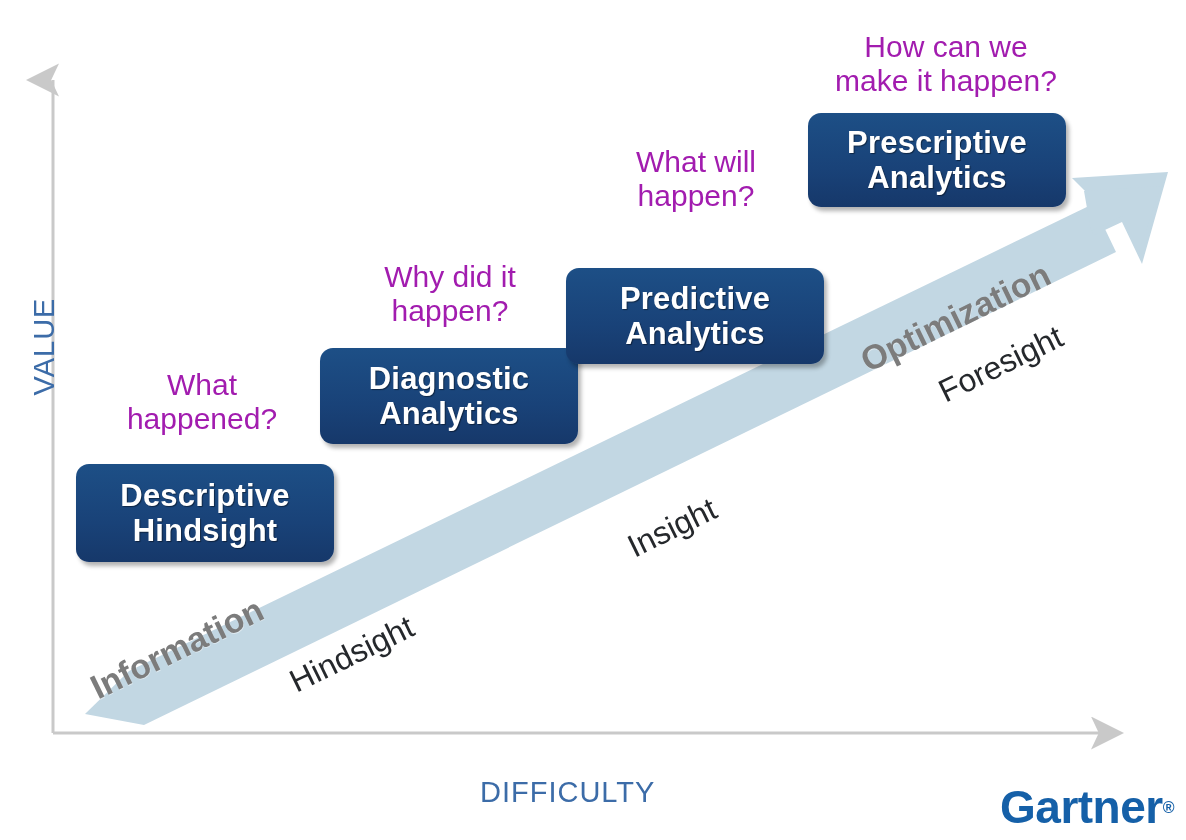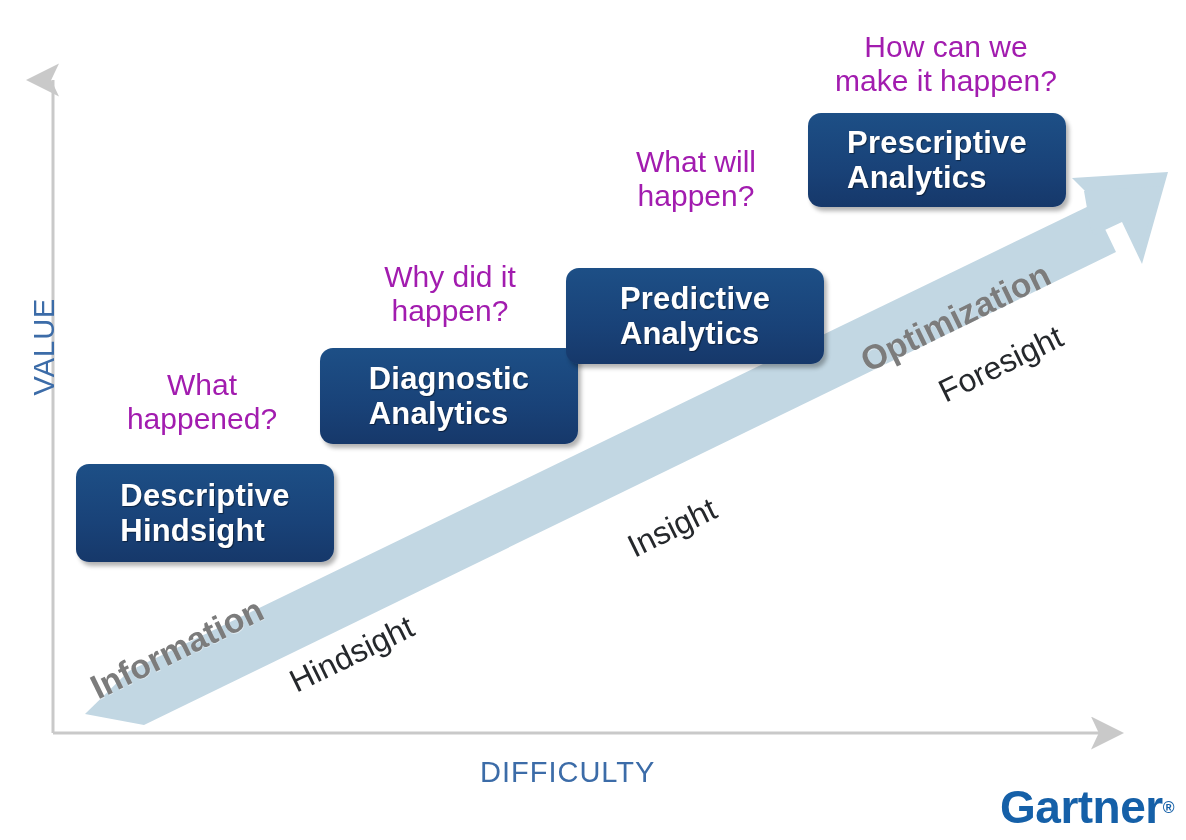--- a/index.html
+++ b/index.html
@@ -38,21 +38,21 @@
   #value-label {
     left: -16px;
     top: 330px;
     width: 120px;
     text-align: center;
     transform: rotate(-90deg);
     transform-origin: 50% 50%;
   }
   #difficulty-label {
     left: 480px;
-    top: 756px;
+    top: 776px;
   }
   
   .band-svg {
     position: absolute;
     left: 0;
     top: 0;
     width: 1186px;
     height: 840px;
     pointer-events: none;
   }
@@ -119,21 +119,21 @@
     box-shadow: 3px 4px 4px rgba(0,0,0,0.30);
     display: flex;
     align-items: center;
     justify-content: center;
     color: #ffffff;
   }
   .analytics-box .box-label {
     font-size: 31px;
     font-weight: bold;
     line-height: 1.14;
-    text-align: left;
+    text-align: center;
     white-space: pre-line;
     text-shadow: 1px 1px 1px rgba(0,0,0,0.45);
     letter-spacing: 0.2px;
   }
   
   #gartner-logo {
     position: absolute;
     right: 12px;
     bottom: 6px;
     color: #1560a8;

